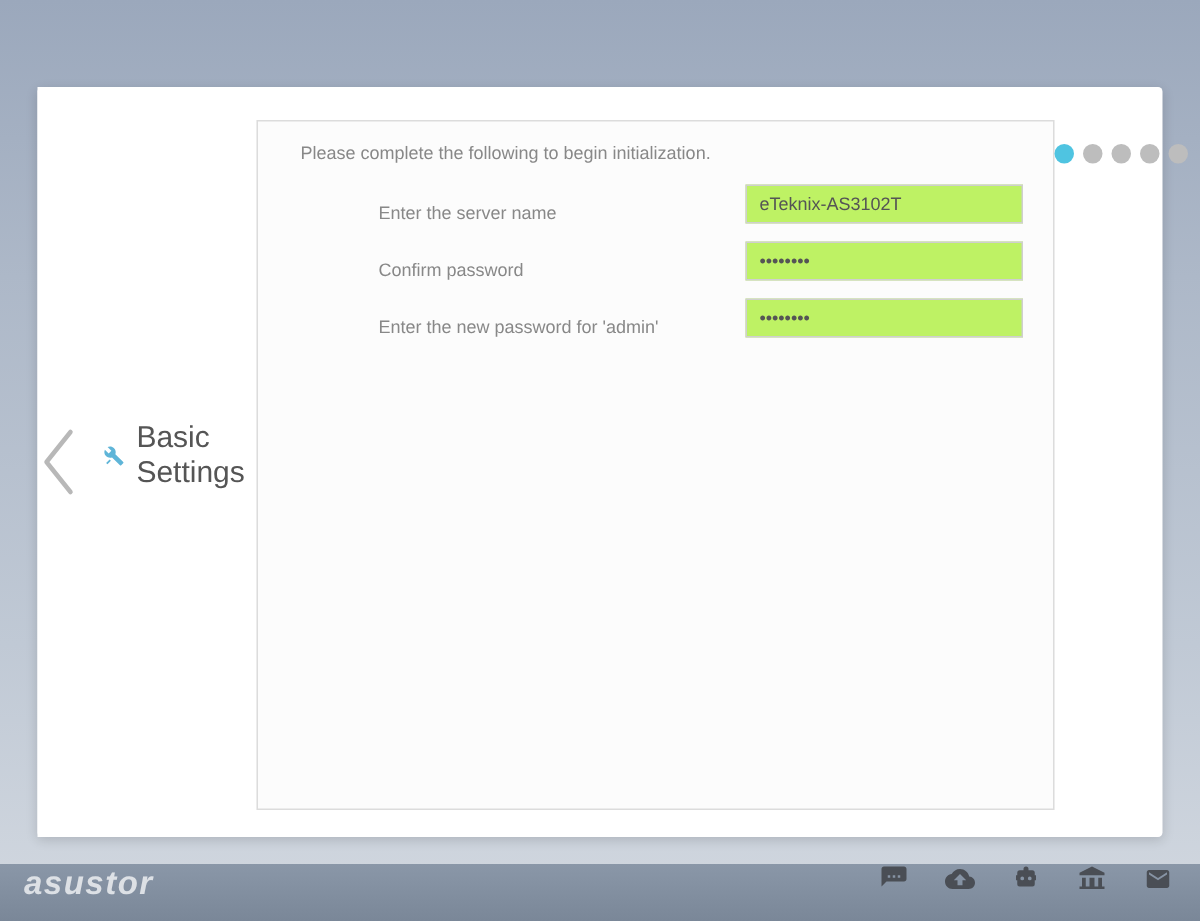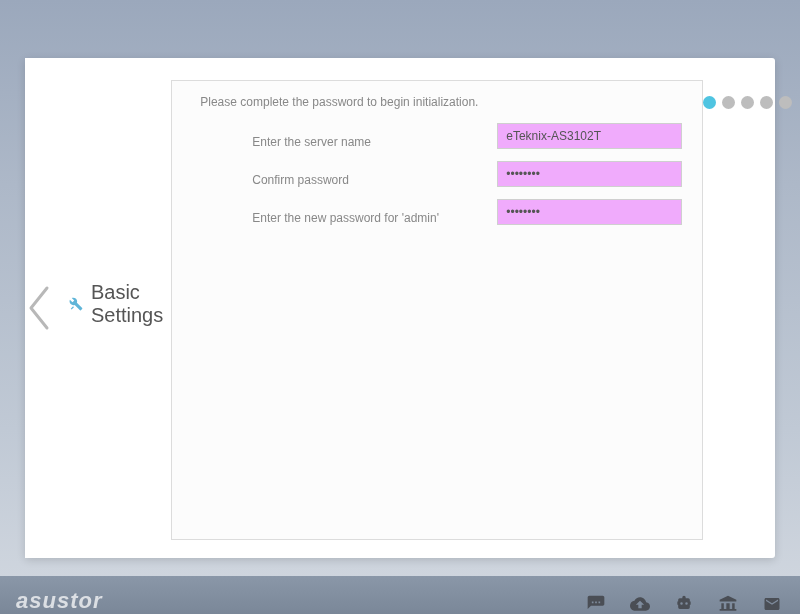--- a/index.html
+++ b/index.html
@@ -73,21 +73,21 @@
       color: #888;
       width: 245px;
     }
     .form-input {
       width: 185px;
       height: 26px;
       border: 1px solid #cfcfcf;
       padding: 0 8px;
       font-size: 12px;
       color: #555;
-      background: #f0abfc;
+      background: #bef264;
     }
     .pager {
       display: flex;
       justify-content: center;
       gap: 6px;
       margin-top: 16px;
     }
     .dot {
       width: 13px;
       height: 13px;
@@ -96,21 +96,21 @@
     }
     .dot.active { background: #4fc4e1; }
     .footer-bar {
       position: absolute;
       bottom: 0;
       left: 0;
       right: 0;
       height: 38px;
       background: linear-gradient(180deg, #8a97a8 0%, #7a8798 100%);
       display: flex;
-      align-items: flex-end;
+      align-items: flex-start;
       justify-content: space-between;
       padding: 0 16px;
     }
     .brand {
       font-size: 22px;
       font-weight: bold;
       font-style: italic;
       color: rgba(255,255,255,0.72);
       letter-spacing: 1px;
       font-family: Arial, sans-serif;
@@ -144,21 +144,21 @@
   <div class="content-area">
     <div class="header-row">
       <svg class="header-icon" viewBox="0 0 24 24">
         <path fill="#5fb5d8" d="M22.7 19l-9.1-9.1c.9-2.3.4-5-1.5-6.9-2-2-5-2.4-7.4-1.3L9 6 6 9 1.6 4.7C.4 7.1.9 10.1 2.9 12.1c1.9 1.9 4.6 2.4 6.9 1.5l9.1 9.1c.4.4 1 .4 1.4 0l2.3-2.3c.5-.4.5-1 .1-1.4z"></path>
         <path fill="#5fb5d8" d="M3 20l4-4 1.5 1.5-4 4z"></path>
       </svg>
       <div class="title">Basic Settings</div>
     </div>
 
     <div class="form-box">
-      <div class="instruction">Please complete the password to begin initialization.</div>
+      <div class="instruction">Please complete the following to begin initialization.</div>
 
       <div class="form-row">
         <div class="form-label">Enter the server name</div>
         <input type="text" class="form-input" value="eTeknix-AS3102T" style="">
       </div>
 
       <div class="form-row">
         <div class="form-label">Confirm password</div>
         <input type="password" class="form-input" value="••••••••" style="">
       </div>

